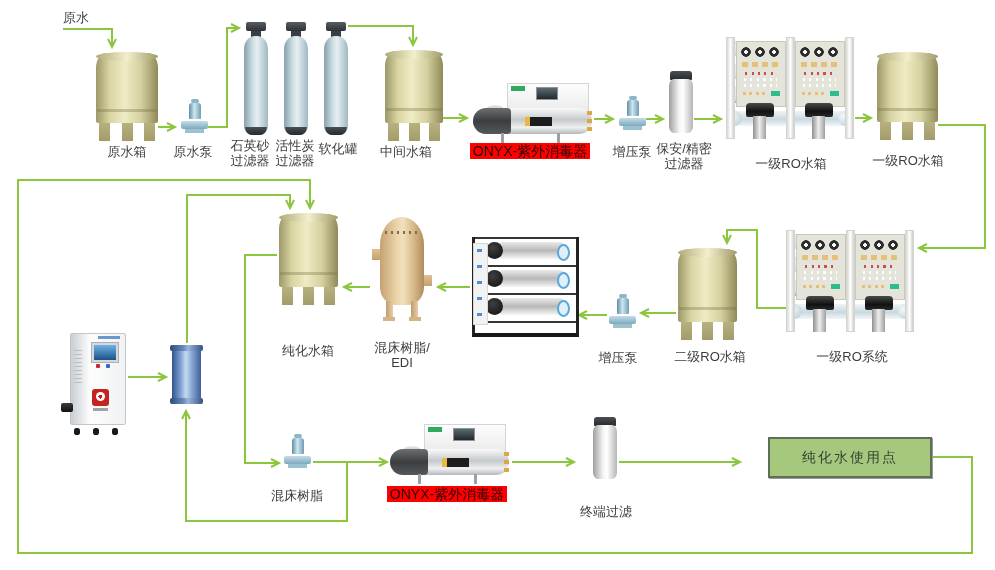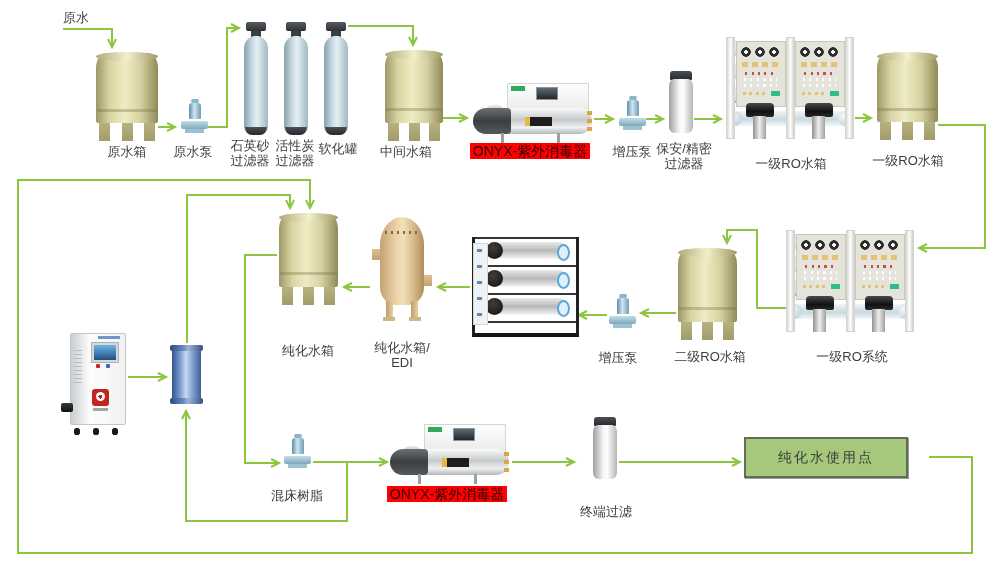--- a/index.html
+++ b/index.html
@@ -333,21 +333,21 @@
     <div class="oz-b2"></div>
     <div class="oz-logo"></div>
     <div class="oz-pipe"></div>
     <div class="oz-wheel" style="left:10px"></div>
     <div class="oz-wheel" style="left:29px"></div>
     <div class="oz-wheel" style="left:48px"></div>
   </div>
 
   <div class="dev bluecol" style="left:172px;top:345px"></div>
 
-  <div class="dev greenbox" style="left:744px;top:437px">
+  <div class="dev greenbox" style="left:768px;top:437px">
     <span>纯化水使用点</span>
   </div>
 
   <div class="lbl" style="left:63px;top:10px;width:60px;text-align:left">原水</div>
   <div class="lbl" style="left:87px;top:144px;width:80px">原水箱</div>
   <div class="lbl" style="left:153px;top:144px;width:80px">原水泵</div>
   <div class="lbl" style="left:220px;top:138px;width:60px">石英砂
 过滤器</div>
   <div class="lbl" style="left:265px;top:138px;width:60px">活性炭
 过滤器</div>
@@ -355,20 +355,20 @@
   <div class="lbl" style="left:366px;top:144px;width:80px">中间水箱</div>
   <div class="lbl lbl-red" style="left:455px;top:143px;width:150px"><span class="chip">ONYX-紫外消毒器</span></div>
   <div class="lbl" style="left:592px;top:144px;width:80px">增压泵</div>
   <div class="lbl" style="left:644px;top:141px;width:80px">保安/精密
 过滤器</div>
   <div class="lbl" style="left:731px;top:156px;width:120px">一级RO水箱</div>
   <div class="lbl" style="left:848px;top:153px;width:120px">一级RO水箱</div>
   <div class="lbl" style="left:792px;top:349px;width:120px">一级RO系统</div>
   <div class="lbl" style="left:650px;top:349px;width:120px">二级RO水箱</div>
   <div class="lbl" style="left:578px;top:350px;width:80px">增压泵</div>
-  <div class="lbl" style="left:352px;top:340px;width:100px">纯化水箱/
+  <div class="lbl" style="left:352px;top:340px;width:100px">混床树脂/
 EDI</div>
   <div class="lbl" style="left:268px;top:343px;width:80px">纯化水箱</div>
   <div class="lbl" style="left:257px;top:488px;width:80px">混床树脂</div>
   <div class="lbl lbl-red" style="left:372px;top:486px;width:150px"><span class="chip">ONYX-紫外消毒器</span></div>
   <div class="lbl" style="left:566px;top:504px;width:80px">终端过滤</div>
 
 </div>
 
 </body></html>

